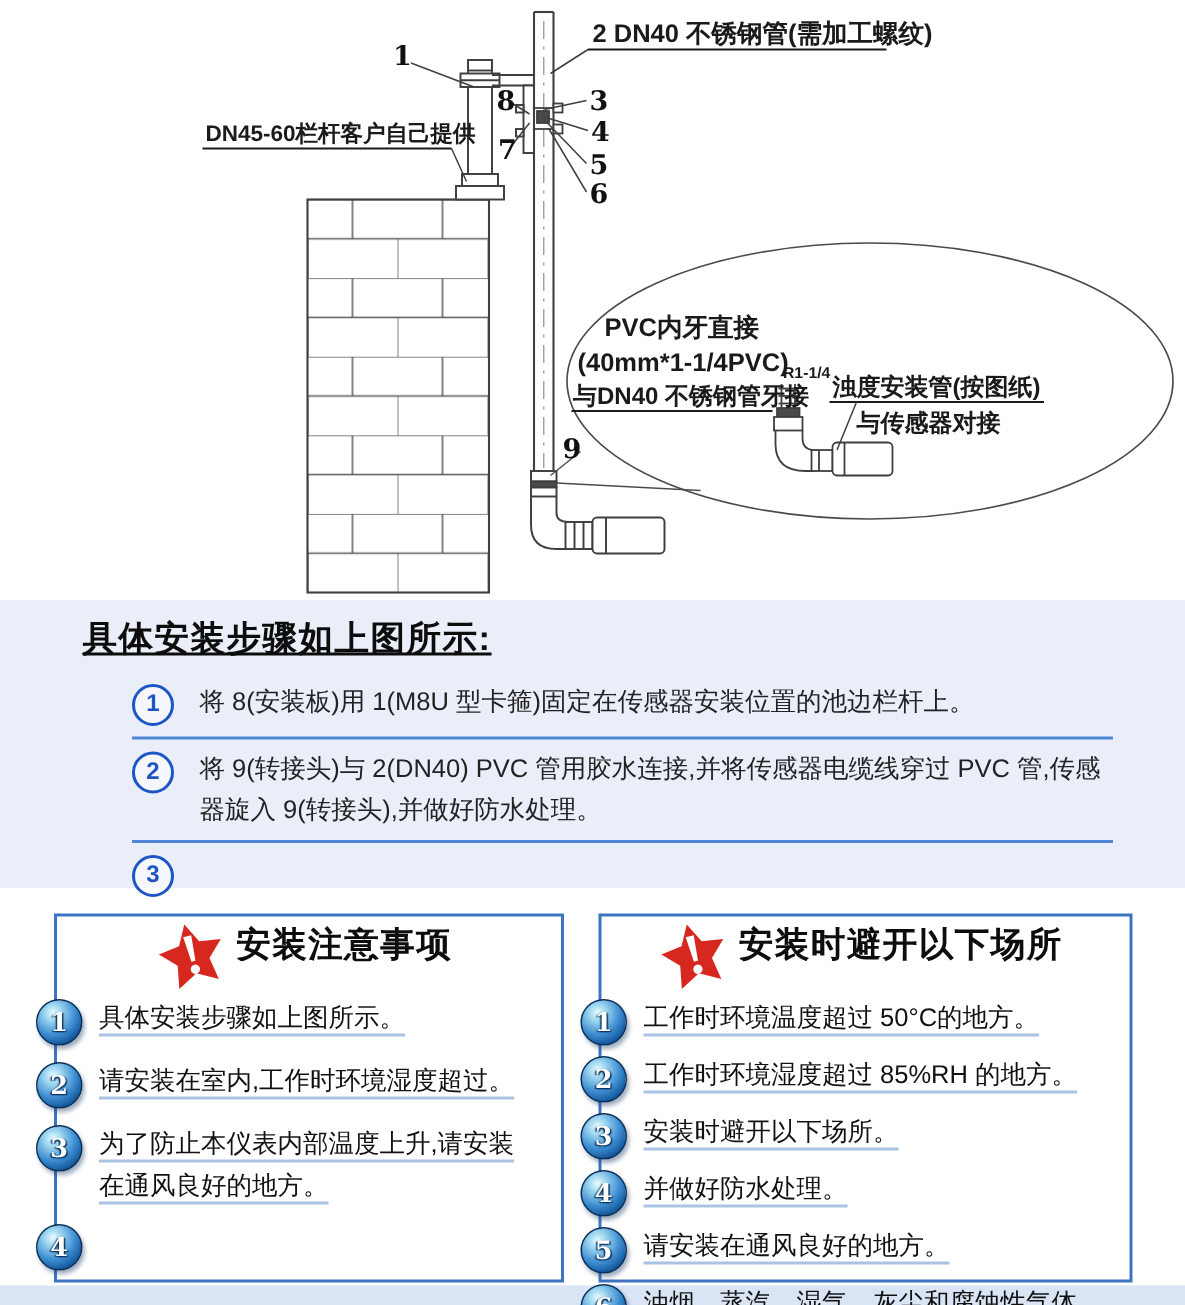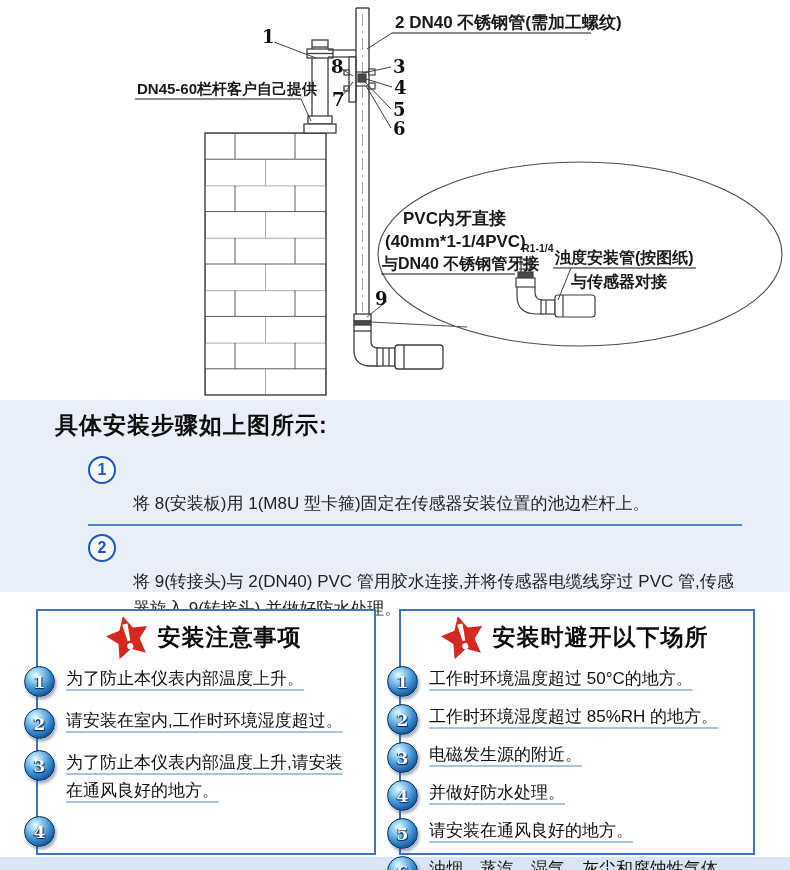--- a/index.html
+++ b/index.html
@@ -7,35 +7,35 @@
   .page { width:790px; height:870px; position:relative; overflow:hidden; background:#fff; }
 
   
   .diagram-section { width:790px; height:400px; background:#fff;padding-left:15px; }
   .diagram-section svg { display:block; }
   .cad-label { font-family:"Liberation Sans", sans-serif; font-weight:bold; fill:#1a1a1a; }
   .cad-num { font-family:"DejaVu Serif", serif; font-weight:bold; fill:#111; }
 
   
   .steps-section { width:790px; height:192px; background:#e9eef8; box-sizing:border-box; padding-top:8px; }
-  .steps-heading { margin:2px 0 8px 55px; font-size:23px; font-weight:bold; color:#0d0d0d; letter-spacing:1px; }
+  .steps-heading { margin:2px 0 8px 55px; font-size:23px; font-weight:bold; color:#0d0d0d; letter-spacing:1px;text-decoration:underline; }
   .steps-list { margin-left:88px; width:654px; }
   .step-row { display:flex; align-items:flex-start; padding:5px 0 6px 0; }
   .step-num { flex:none; width:24px; height:24px; margin-top:2px; border:2px solid #1d55c4; border-radius:50%;
               color:#1d55c4; font-weight:bold; font-size:16px; text-align:center; line-height:24px;
               background:rgba(255,255,255,0.55); }
-  .step-text { margin-left:17px; font-size:17px; line-height:27px; color:#222; width:613px;margin-top:36px; }
+  .step-text { margin-left:17px; font-size:17px; line-height:27px; color:#222; width:613px; }
   .step-divider { border:none; border-top:2px solid #4f86d6; margin:1px 0; }
 
   
   .notes-section { width:790px; height:265px; background:#fff; box-sizing:border-box; padding-top:17px; display:flex; }
   .note-box { box-sizing:border-box; border:2px solid #3c74c2; background:#fff; height:246px; overflow:visible; }
   .note-box.left  { margin-left:36px; width:340px; }
   .note-box.right { margin-left:23px; width:356px; }
-  .note-title-row { display:flex; align-items:center; justify-content:center; margin:3px 14px 5px 8px; gap:7px; }
+  .note-title-row { display:flex; justify-content:center; margin:3px 14px 5px 8px; gap:7px; }
   .note-title { font-size:23px; font-weight:bold; color:#0d0d0d; letter-spacing:1px; }
   .warn-star { width:46px; height:46px; flex:none; }
   .note-item { display:flex; align-items:flex-start; margin:0 8px 10px -14px; }
   .note-box.right .note-item { margin-bottom:6px; }
   .badge { flex:none; width:29px; height:29px; margin-right:11px; margin-top:1px; border-radius:50%;
            border:1px solid #0a2e57;
            background: radial-gradient(circle at 36% 28%, #eafcff 0%, #9ed7f0 20%, #3f8ed2 52%, #155a9e 76%, #0a3668 100%);
            box-shadow: 1.5px 2.5px 3px rgba(40,70,110,0.45);
            display:flex; align-items:center; justify-content:center; }
   .badge span { color:#fff; font-family:"DejaVu Serif", serif; font-size:17px; font-weight:bold;
@@ -196,21 +196,21 @@
             <path d="M17.6 8.5 L22.4 8.5 L21.2 23.5 L18.8 23.5 Z" fill="#ffffff"></path>
             <circle cx="20" cy="28.2" r="2.7" fill="#ffffff"></circle>
           </g>
         </svg>
         <span class="note-title">安装注意事项</span>
       </div>
       <div class="note-item">
         <div class="badge">
             <span>1</span>
           </div>
-        <div class="note-text">为了防止本仪表内部温度上升。</div>
+        <div class="note-text">具体安装步骤如上图所示。</div>
       </div>
       <div class="note-item">
         <div class="badge">
             <span>2</span>
           </div>
         <div class="note-text">请安装在室内,工作时环境湿度超过。</div>
       </div>
       <div class="note-item">
         <div class="badge">
             <span>3</span>
@@ -244,21 +244,21 @@
       <div class="note-item">
         <div class="badge">
             <span>2</span>
           </div>
         <div class="note-text">工作时环境湿度超过 85%RH 的地方。</div>
       </div>
       <div class="note-item">
         <div class="badge">
             <span>3</span>
           </div>
-        <div class="note-text">电磁发生源的附近。</div>
+        <div class="note-text">安装时避开以下场所。</div>
       </div>
       <div class="note-item">
         <div class="badge">
             <span>4</span>
           </div>
         <div class="note-text">并做好防水处理。</div>
       </div>
       <div class="note-item">
         <div class="badge">
             <span>5</span>

